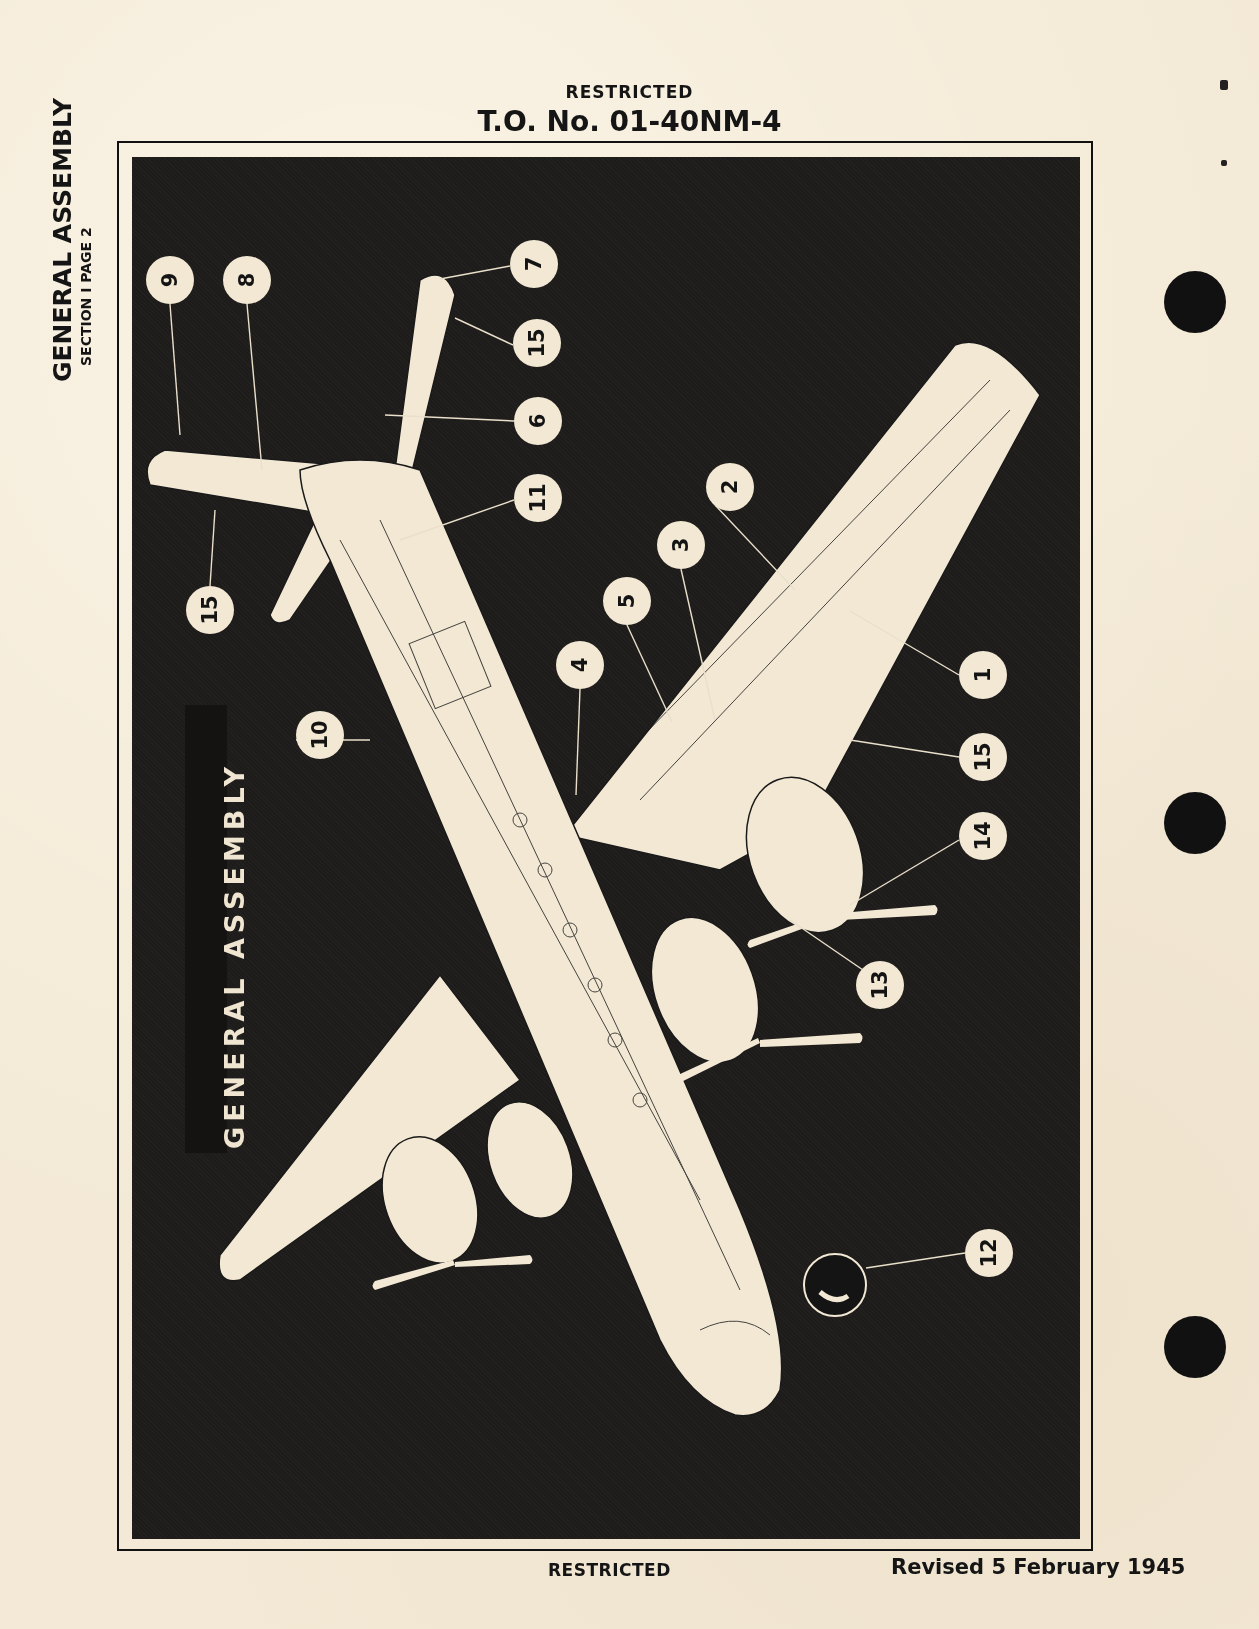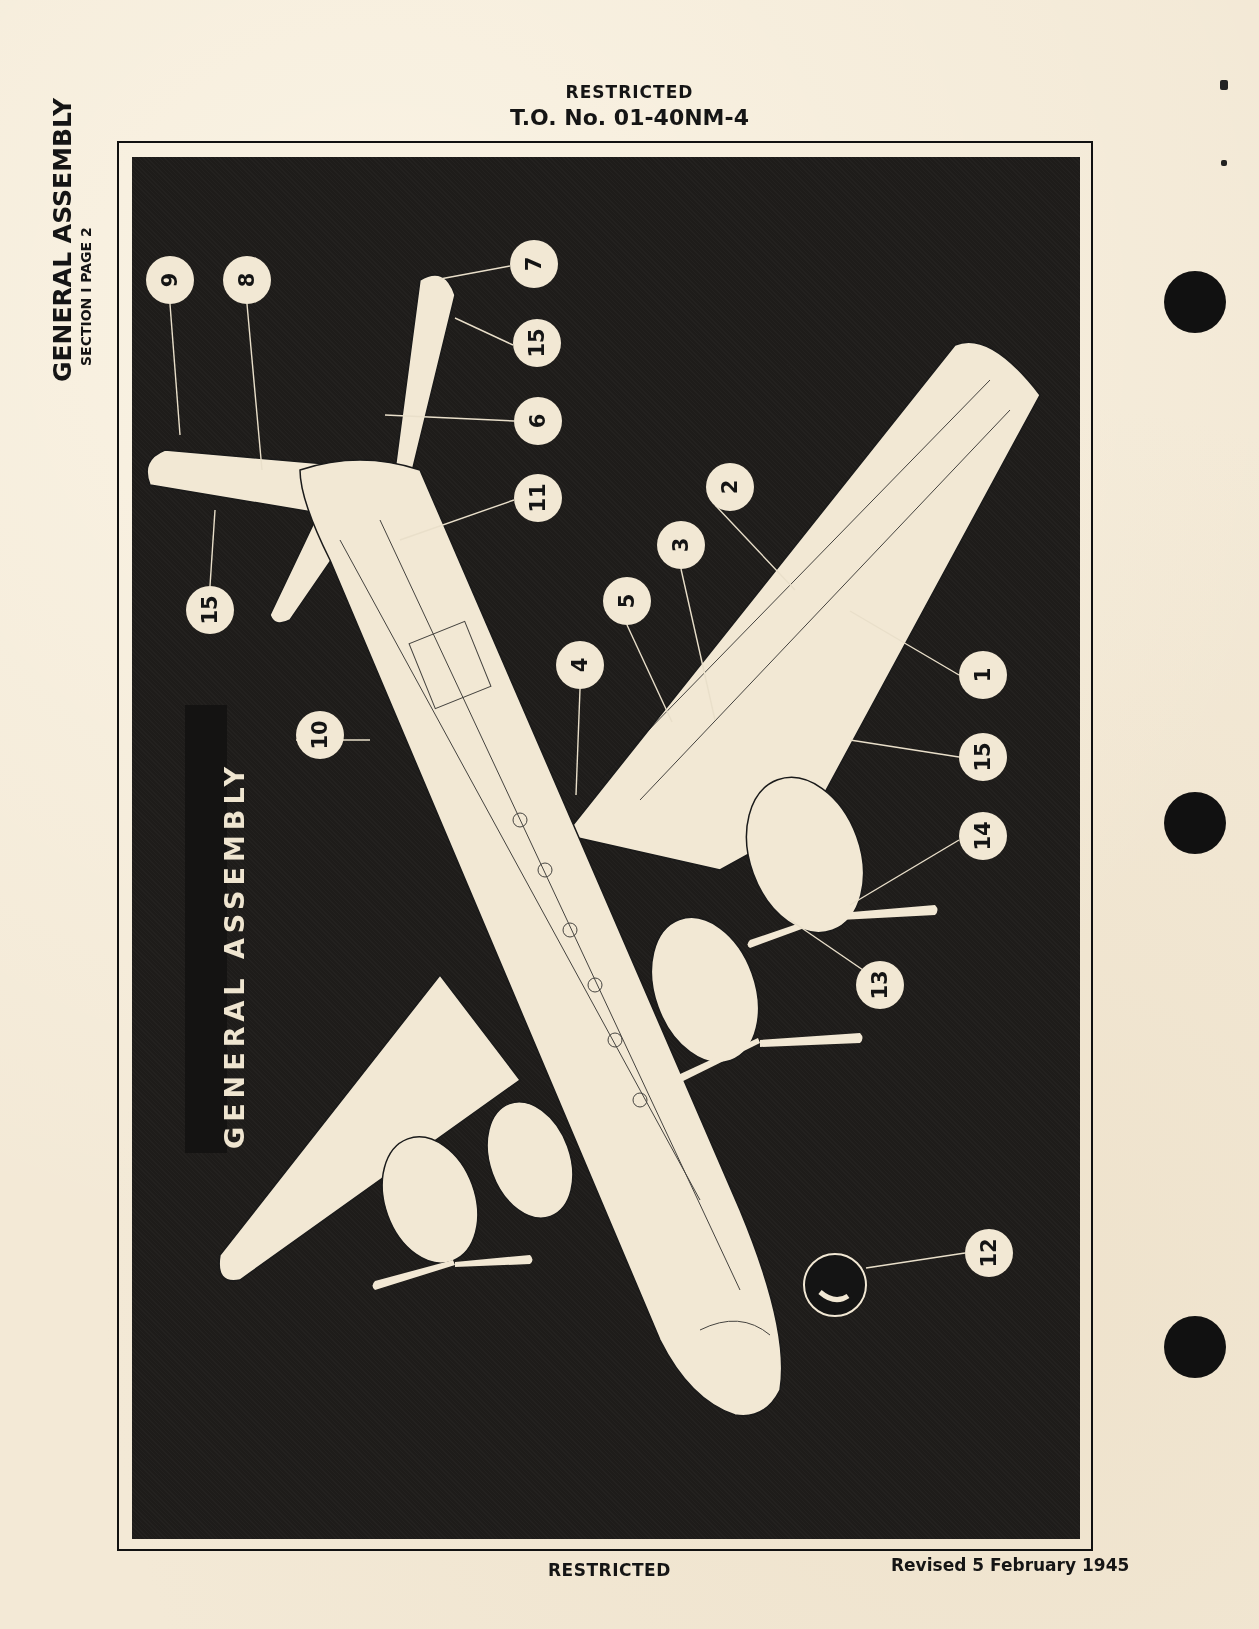--- a/index.html
+++ b/index.html
@@ -10,21 +10,21 @@
                       radial-gradient(circle at 80% 80%, rgba(230,214,186,0.35), transparent 55%);
     font-family: "DejaVu Sans", sans-serif;
     color:#151515;
   }
   .hdr-restricted {
     position:absolute; left:0; width:1259px; top:82px; text-align:center;
     font-family:"DejaVu Sans", sans-serif; font-weight:bold; font-size:17px; letter-spacing:1px;
   }
   .hdr-to {
     position:absolute; left:0; width:1259px; top:105px; text-align:center;
-    font-family:"DejaVu Sans", sans-serif; font-weight:bold; font-size:22px;
+    font-family:"DejaVu Sans", sans-serif; font-weight:bold; font-size:28px;
   }
   .side-title {
     position:absolute; left:50px; top:382px; transform-origin:0 0; transform:rotate(-90deg);
     white-space:nowrap; font-family:"DejaVu Sans", sans-serif; font-weight:bold;
     font-size:25px; line-height:26px; letter-spacing:0px;
   }
   .side-sub {
     position:absolute; left:79px; top:366px; transform-origin:0 0; transform:rotate(-90deg);
     white-space:nowrap; font-family:"DejaVu Sans", sans-serif; font-weight:bold;
     font-size:14px; line-height:15px;
@@ -54,21 +54,21 @@
   }
   .panel-label span {
     position:absolute; left:34px; top:444px; transform-origin:0 0; transform:rotate(-90deg);
     white-space:nowrap; color:#efe5d0; font-family:"DejaVu Sans", sans-serif; font-weight:bold;
     font-size:27px; letter-spacing:5px;
   }
   .ftr-left {
     position:absolute; left:548px; top:1560px; font-weight:bold; font-size:17px; letter-spacing:0.5px;
   }
   .ftr-right {
-    position:absolute; left:891px; top:1555px; font-weight:bold; font-size:17px;
+    position:absolute; left:891px; top:1555px; font-weight:bold; font-size:21px;
   }
   .hole { position:absolute; width:62px; height:62px; border-radius:50%; background:#111; }
   .speck { position:absolute; background:#222; border-radius:2px; }
 </style>
 </head>
 <body>
 
 <div>
 
   <div class="hdr-restricted">RESTRICTED</div>

